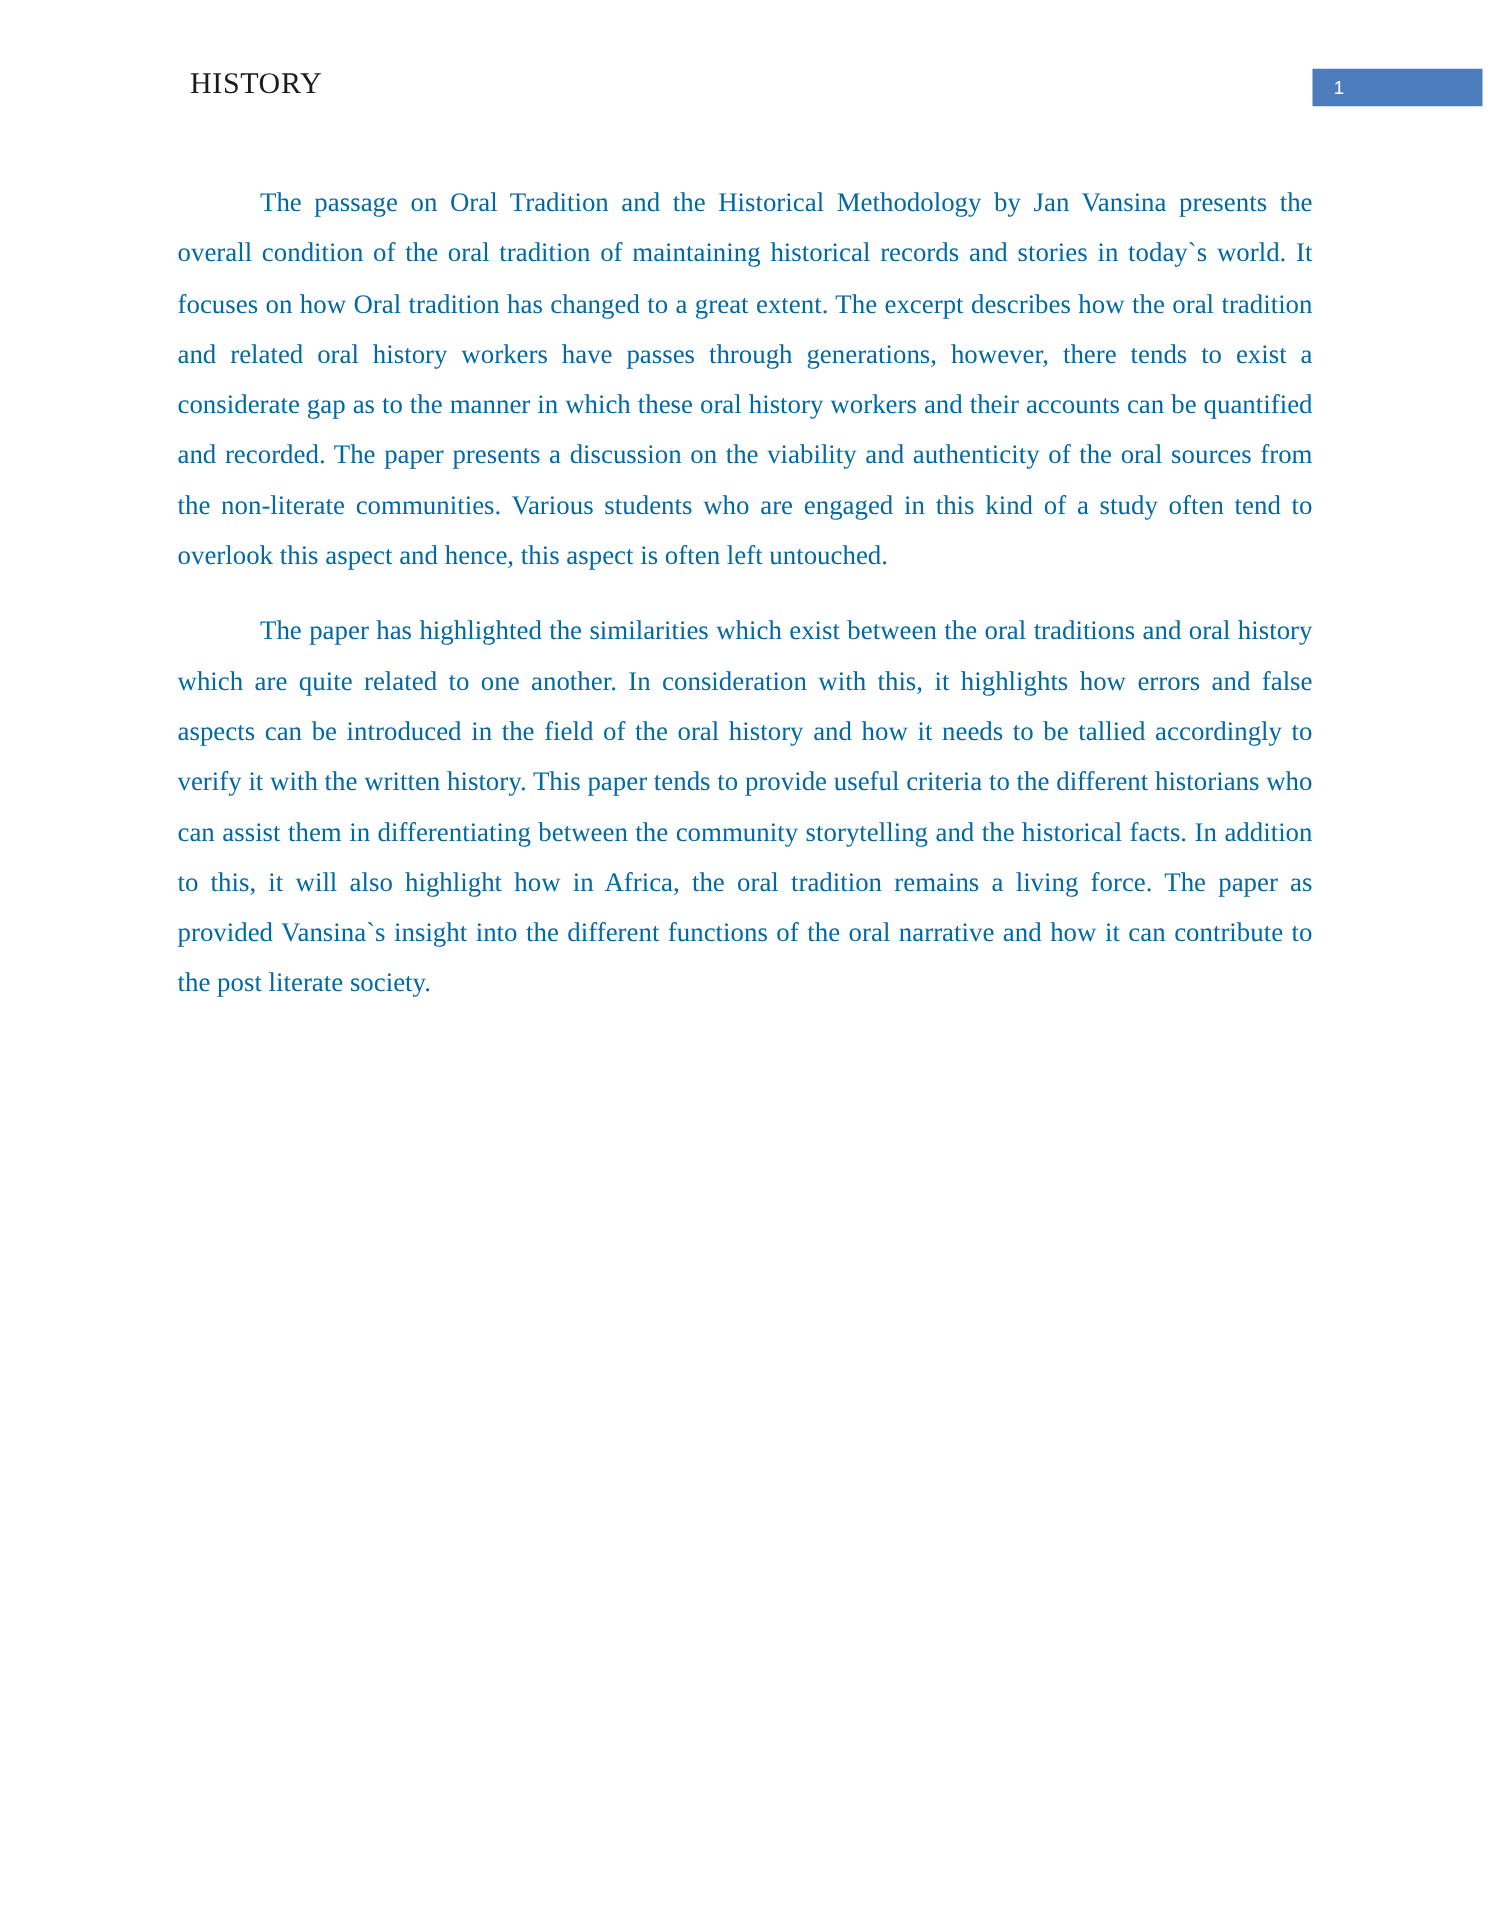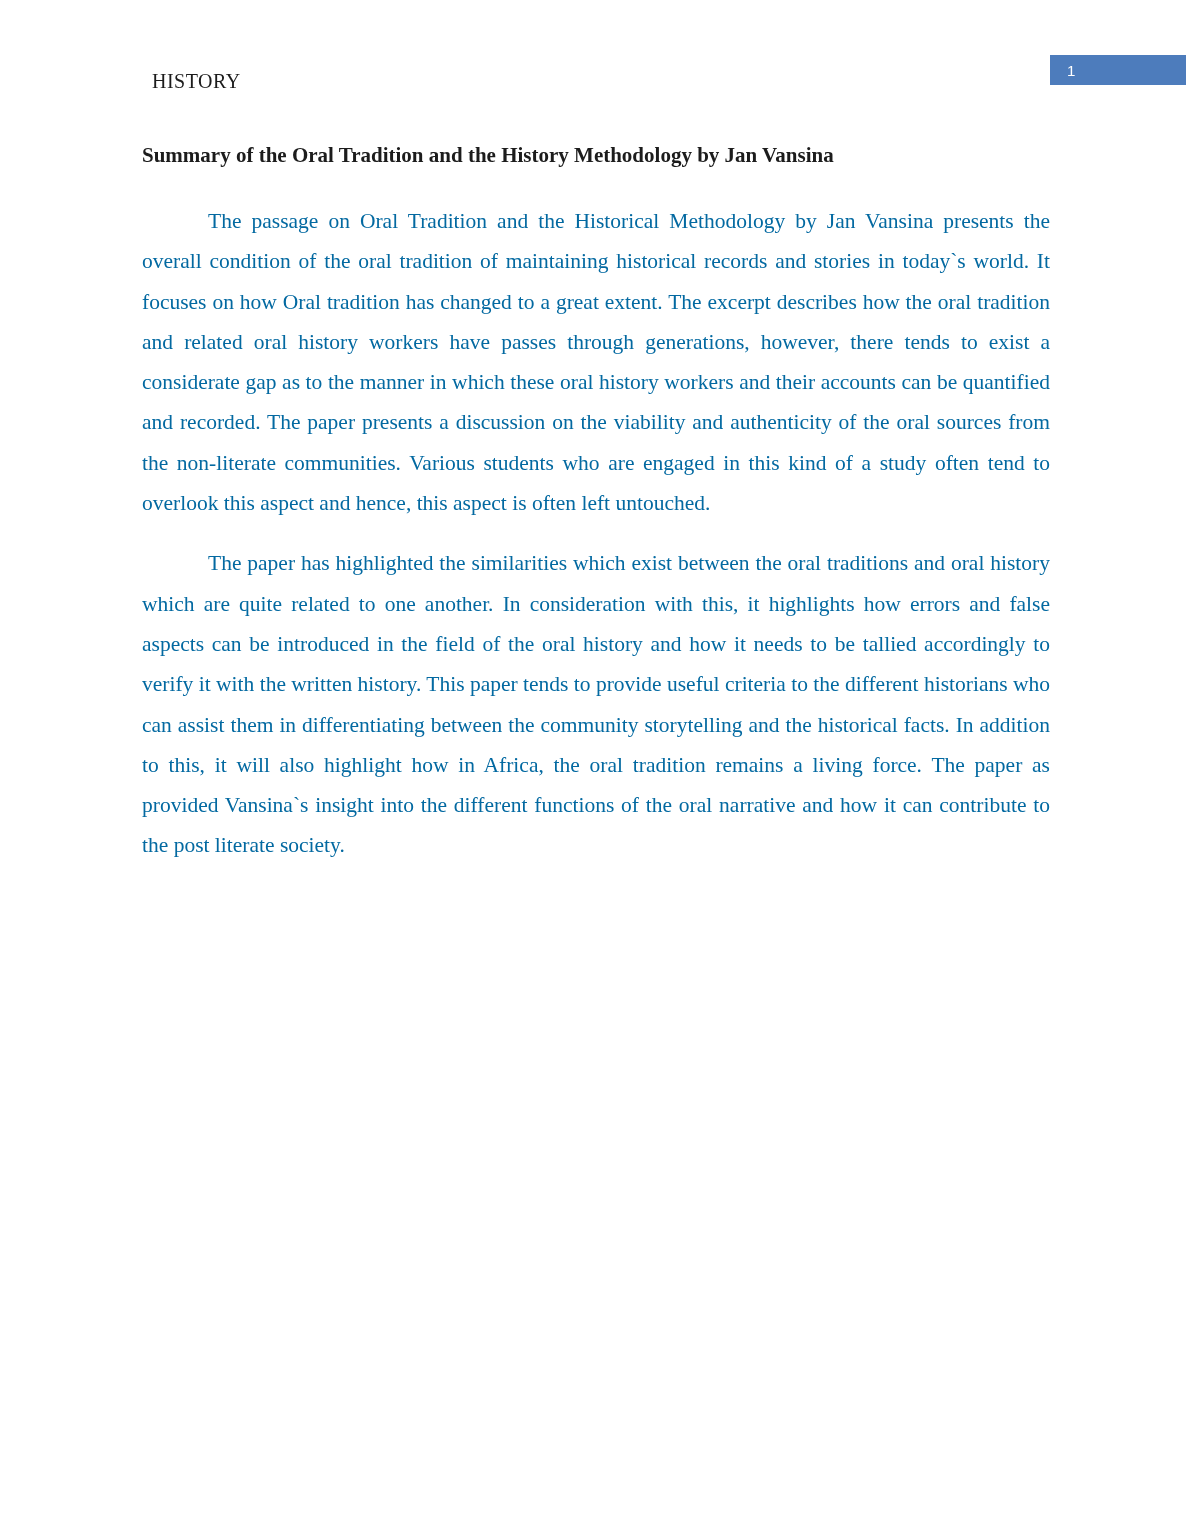--- a/index.html
+++ b/index.html
@@ -9,22 +9,22 @@
     width: 1190px;
     height: 1540px;
     background: #ffffff;
     font-family: "Liberation Serif", "DejaVu Serif", serif;
     color: #1c1c1c;
     overflow: hidden;
   }
   .running-header {
     position: absolute;
     left: 152px;
-    top: 70px;
-    font-size: 20px;
+    top: 54px;
+    font-size: 24px;
     letter-spacing: 0.5px;
     color: #1c1c1c;
   }
   .page-number-badge {
     position: absolute;
     top: 55px;
     left: 1050px;
     width: 136px;
     height: 30px;
     background: #4d7cbc;
@@ -62,20 +62,19 @@
 
 <div class="page">
 
   <div class="running-header">HISTORY</div>
 
   <div class="page-number-badge">
     <span>1</span>
   </div>
 
   <div class="content">
-    <h1 class="doc-title">Summary of the Oral Tradition and the History Methodology by Jan Vansina</h1>
 
     <p class="body-paragraph">The passage on Oral Tradition and the Historical Methodology by Jan Vansina presents the overall condition of the oral tradition of maintaining historical records and stories in today`s world. It focuses on how Oral tradition has changed to a great extent.  The excerpt describes how the oral tradition and related oral history workers have passes through generations, however, there tends to exist a considerate gap as to the manner in which these oral history workers and their accounts can be quantified and recorded. The paper presents a discussion on the viability and authenticity of the oral sources from the non-literate communities. Various students who are engaged in this kind of a study often tend to overlook this aspect and hence, this aspect is often left untouched.</p>
 
     <p class="body-paragraph">The paper has highlighted the similarities which exist between the oral traditions and oral history which are quite related to one another. In consideration with this, it highlights how errors and false aspects can be introduced in the field of the oral history and how it needs to be tallied accordingly to verify it with the written history. This paper tends to provide useful criteria to the different historians who can assist them in differentiating between the community storytelling and the historical facts. In addition to this, it will also highlight how in Africa, the oral tradition remains a living force. The paper as provided Vansina`s insight into the different functions of the oral narrative and how it can contribute to the post literate society.</p>
   </div>
 
 </div>
 
 </body></html>

